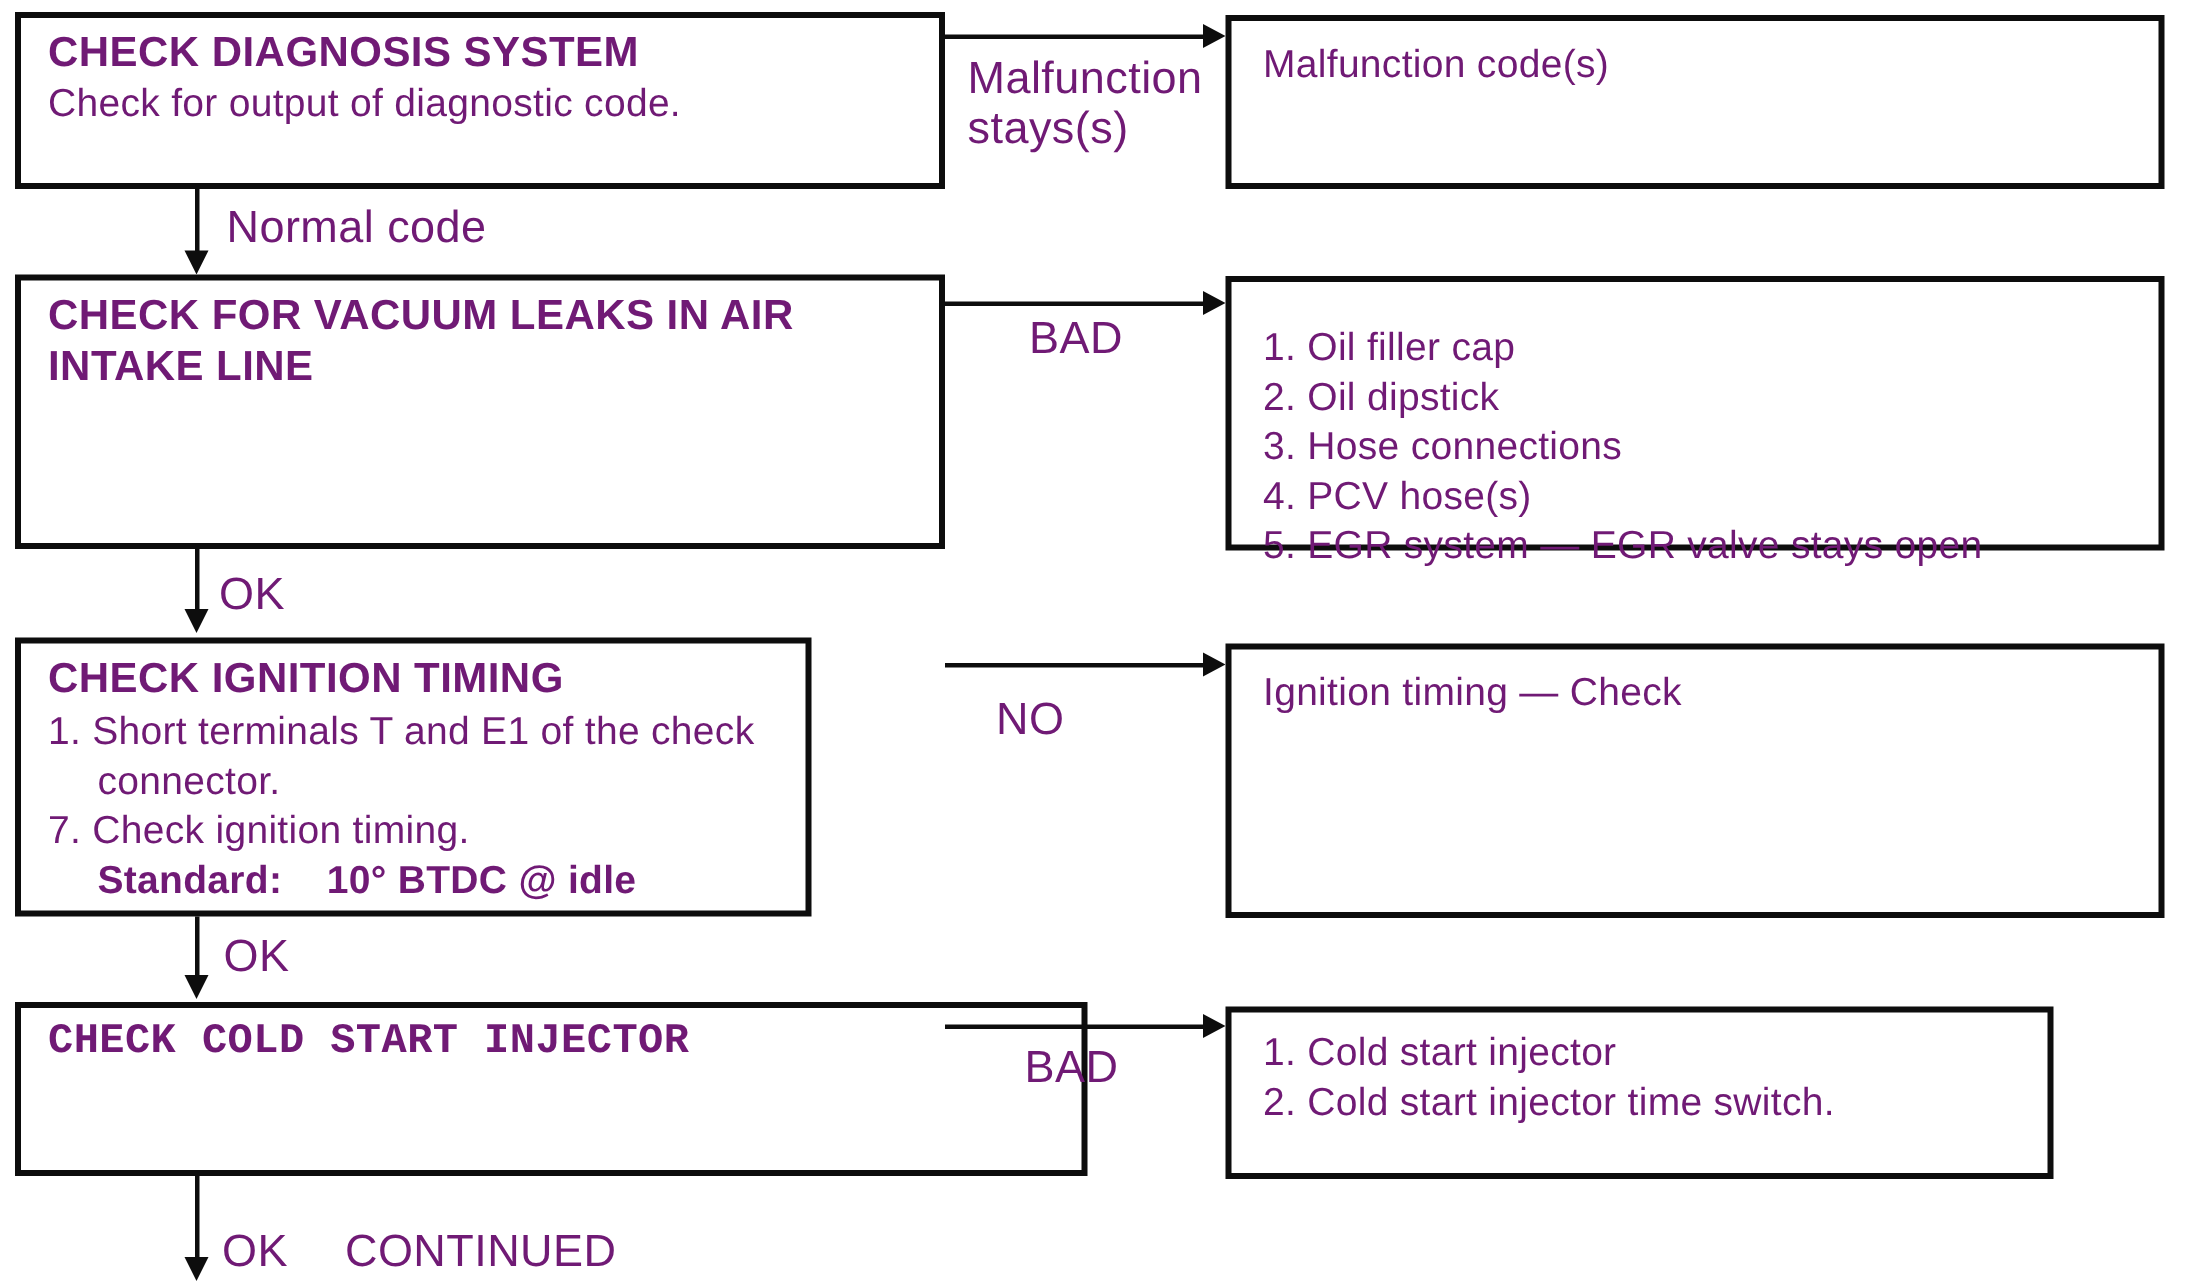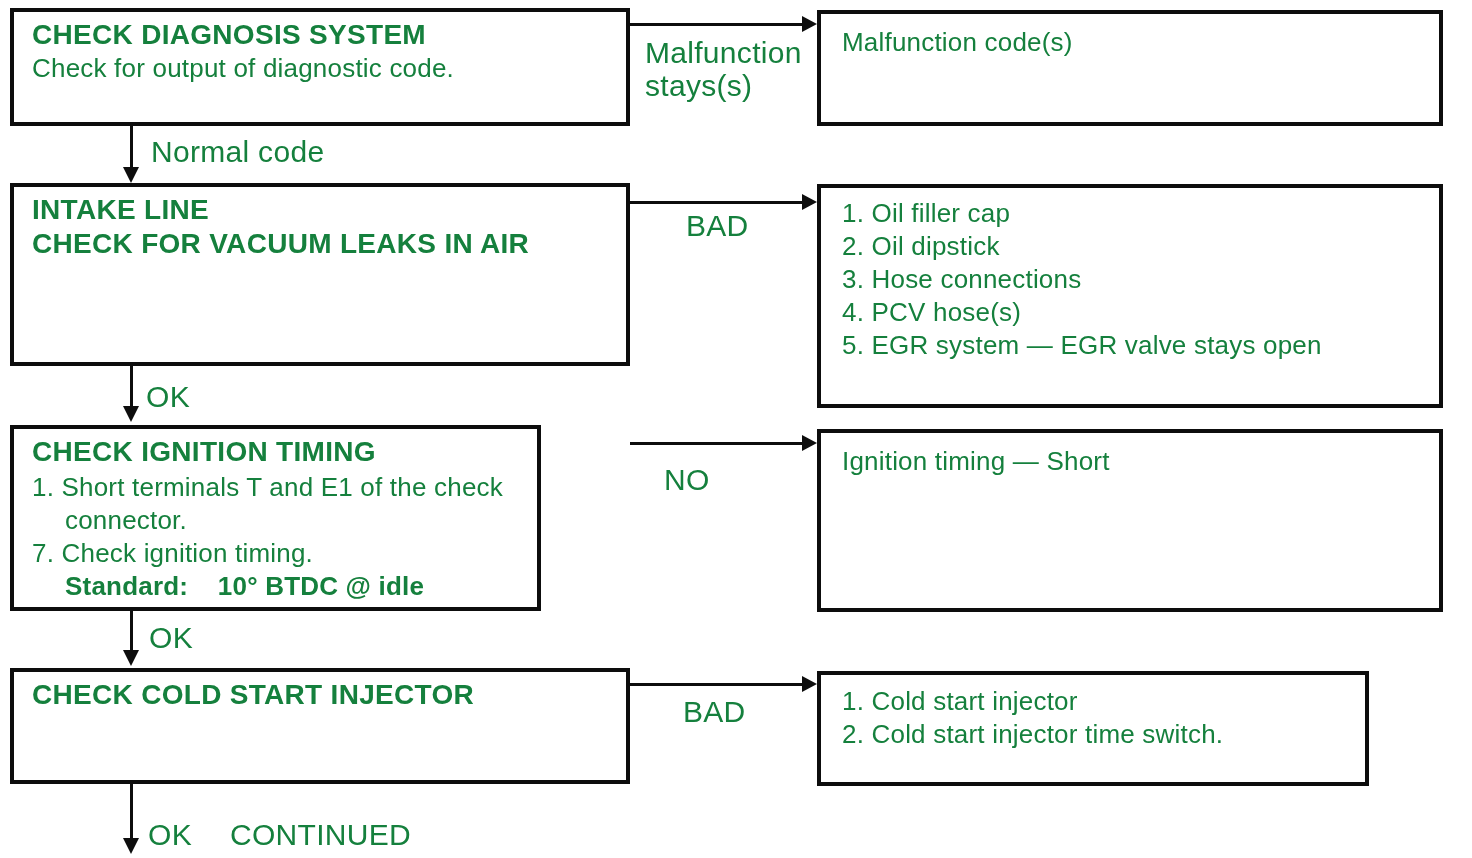--- a/index.html
+++ b/index.html
@@ -1,18 +1,18 @@
 <!DOCTYPE html>
 <html><head>
 <meta charset="utf-8">
 <style>
   html,body{margin:0;padding:0;background:#ffffff;}
   .canvas{
     position:relative;width:1472px;height:858px;background:#ffffff;
-    font-family:"Liberation Sans", sans-serif;color:#15803d;overflow:hidden;
+    font-family:"Liberation Sans", sans-serif;color:#701a75;overflow:hidden;
   }
   .box{
     position:absolute;border:4px solid #0d0d0d;box-sizing:border-box;background:#ffffff;
   }
   .check-pad{padding:6px 16px 0 18px;}
   .action-pad{padding:12px 16px 0 21px;}
   .title{font-weight:700;font-size:28px;line-height:34px;letter-spacing:.3px;}
   .bodytext{font-size:26px;line-height:33px;letter-spacing:.2px;}
   .list{margin-top:2px;}
   .hang{padding-left:33px;}
@@ -46,29 +46,29 @@
 
   <div class="box action-pad" style="left:817px;top:10px;width:626px;height:116px;">
     <div class="bodytext">Malfunction code(s)</div>
   </div>
 
   <div class="vline" style="left:130px;top:126px;height:44px;"></div>
   <div class="head-d" style="left:123px;top:167px;"></div>
   <div class="lbl" style="left:151px;top:135px;">Normal code</div>
 
   <div class="box check-pad" style="left:10px;top:183px;width:620px;height:183px;">
+    <div class="title">CHECK FOR VACUUM LEAKS IN AIR</div>
     <div class="title">INTAKE LINE</div>
-    <div class="title">CHECK FOR VACUUM LEAKS IN AIR</div>
   </div>
 
   <div class="hline" style="left:630px;top:201px;width:174px;"></div>
   <div class="head-r" style="left:802px;top:194px;"></div>
   <div class="lbl" style="left:686px;top:209px;">BAD</div>
 
-  <div class="box action-pad" style="left:817px;top:184px;width:626px;height:224px;padding-top:9px;">
+  <div class="box action-pad" style="left:817px;top:184px;width:626px;height:183px;padding-top:27px;">
     <div class="bodytext">1. Oil filler cap</div>
     <div class="bodytext">2. Oil dipstick</div>
     <div class="bodytext">3. Hose connections</div>
     <div class="bodytext">4. PCV hose(s)</div>
     <div class="bodytext">5. EGR system — EGR valve stays open</div>
   </div>
 
   <div class="vline" style="left:130px;top:366px;height:42px;"></div>
   <div class="head-d" style="left:123px;top:406px;"></div>
   <div class="lbl" style="left:146px;top:380px;">OK</div>
@@ -81,28 +81,28 @@
       <div class="bodytext">7. Check ignition timing.</div>
       <div class="bodytext hang strong pre">Standard:    10° BTDC @ idle</div>
     </div>
   </div>
 
   <div class="hline" style="left:630px;top:442px;width:174px;"></div>
   <div class="head-r" style="left:802px;top:435px;"></div>
   <div class="lbl" style="left:664px;top:463px;">NO</div>
 
   <div class="box action-pad" style="left:817px;top:429px;width:626px;height:183px;">
-    <div class="bodytext">Ignition timing — Short</div>
+    <div class="bodytext">Ignition timing — Check</div>
   </div>
 
   <div class="vline" style="left:130px;top:611px;height:41px;"></div>
   <div class="head-d" style="left:123px;top:650px;"></div>
   <div class="lbl" style="left:149px;top:621px;">OK</div>
 
-  <div class="box check-pad" style="left:10px;top:668px;width:620px;height:116px;">
+  <div class="box check-pad" style="left:10px;top:668px;width:715px;height:116px;font-family:Liberation Mono, monospace;">
     <div class="title">CHECK COLD START INJECTOR</div>
   </div>
 
   <div class="hline" style="left:630px;top:683px;width:174px;"></div>
   <div class="head-r" style="left:802px;top:676px;"></div>
   <div class="lbl" style="left:683px;top:695px;">BAD</div>
 
   <div class="box action-pad" style="left:817px;top:671px;width:552px;height:115px;padding-top:10px;">
     <div class="bodytext">1. Cold start injector</div>
     <div class="bodytext">2. Cold start injector time switch.</div>

